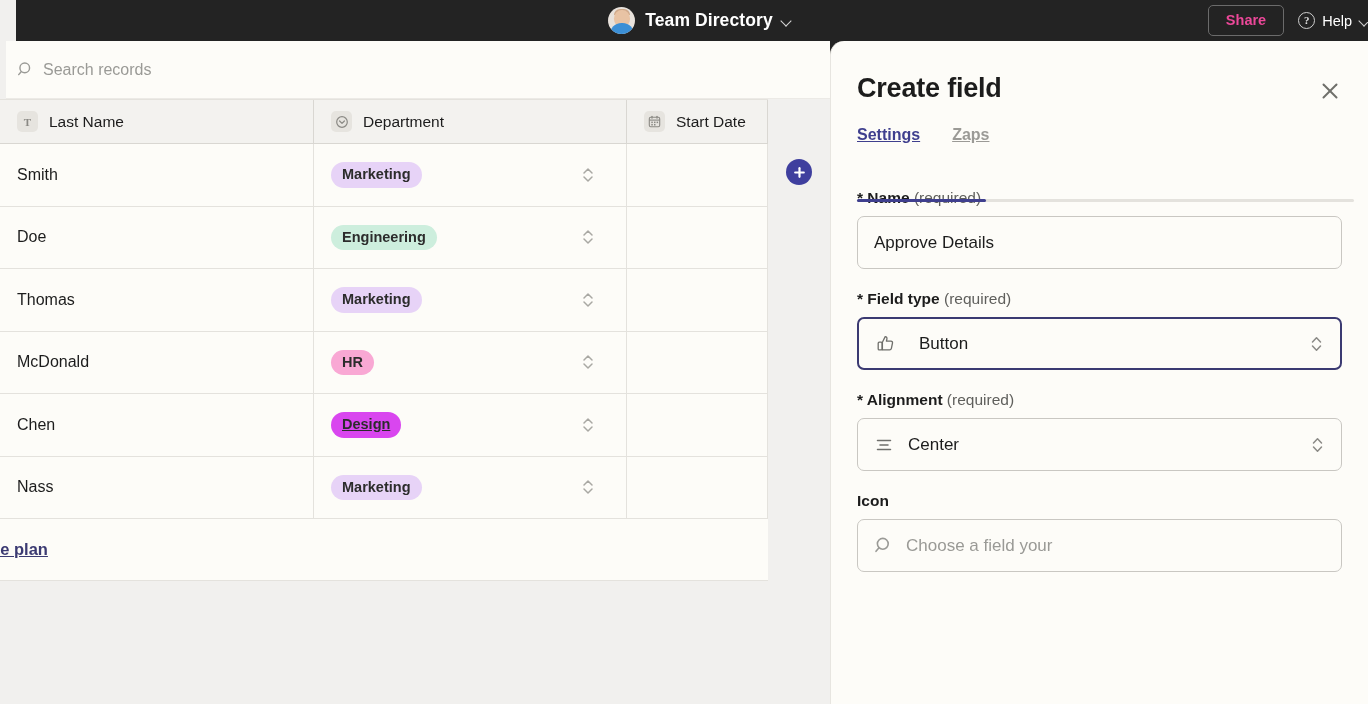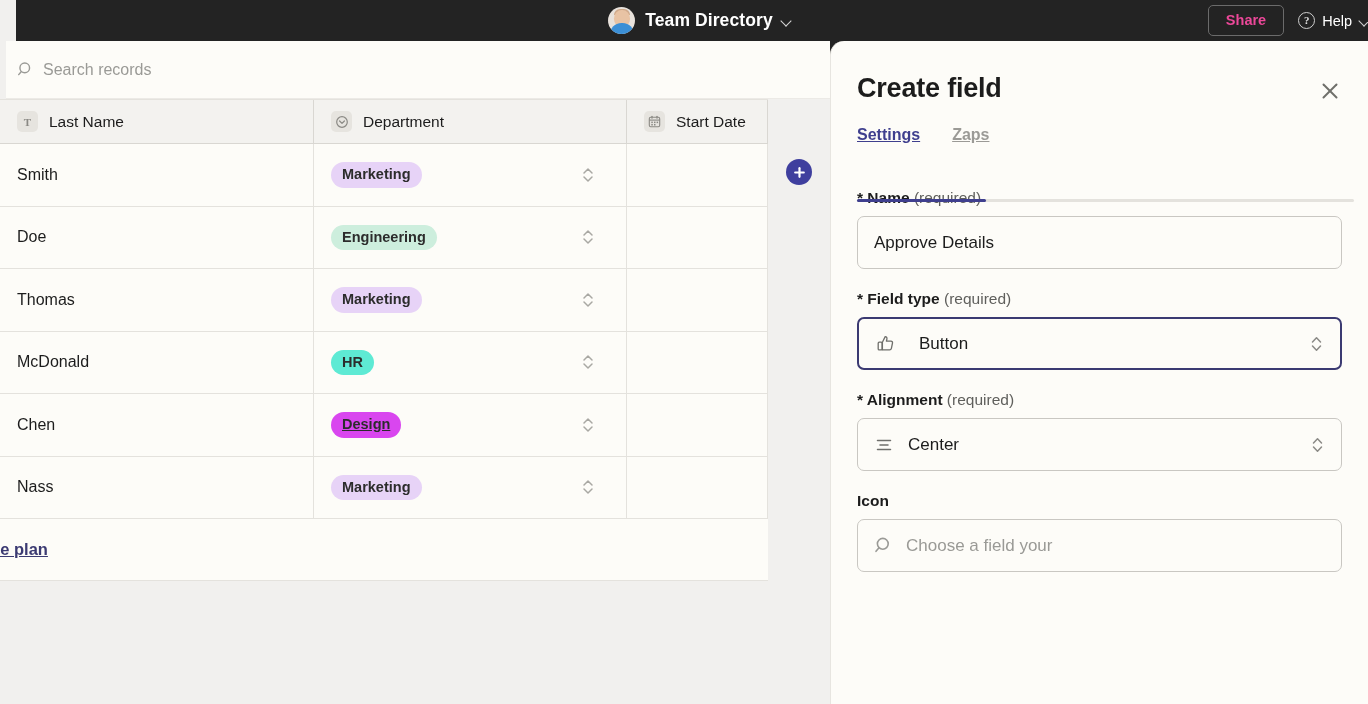--- a/index.html
+++ b/index.html
@@ -300,21 +300,21 @@
                   <polyline points="4,8 8,4 12,8" fill="none" stroke="#a9a8a3" stroke-width="1.5" stroke-linecap="round" stroke-linejoin="round"></polyline>
                   <polyline points="4,12 8,16 12,12" fill="none" stroke="#a9a8a3" stroke-width="1.5" stroke-linecap="round" stroke-linejoin="round"></polyline>
                 </svg>
               </span>
             </div>
             <div class="td td-c2"></div>
           </div>
           <div class="tr">
             <div class="td td-c0">McDonald</div>
             <div class="td td-c1">
-              <span class="badge" style="background: #5eead4; color: rgb(44, 44, 44);">HR</span>
+              <span class="badge" style="background: #f9a8d4; color: rgb(44, 44, 44);">HR</span>
               <span class="stepper">
                 <svg width="16" height="20" viewBox="0 0 16 20">
                   <polyline points="4,8 8,4 12,8" fill="none" stroke="#a9a8a3" stroke-width="1.5" stroke-linecap="round" stroke-linejoin="round"></polyline>
                   <polyline points="4,12 8,16 12,12" fill="none" stroke="#a9a8a3" stroke-width="1.5" stroke-linecap="round" stroke-linejoin="round"></polyline>
                 </svg>
               </span>
             </div>
             <div class="td td-c2"></div>
           </div>
           <div class="tr">

